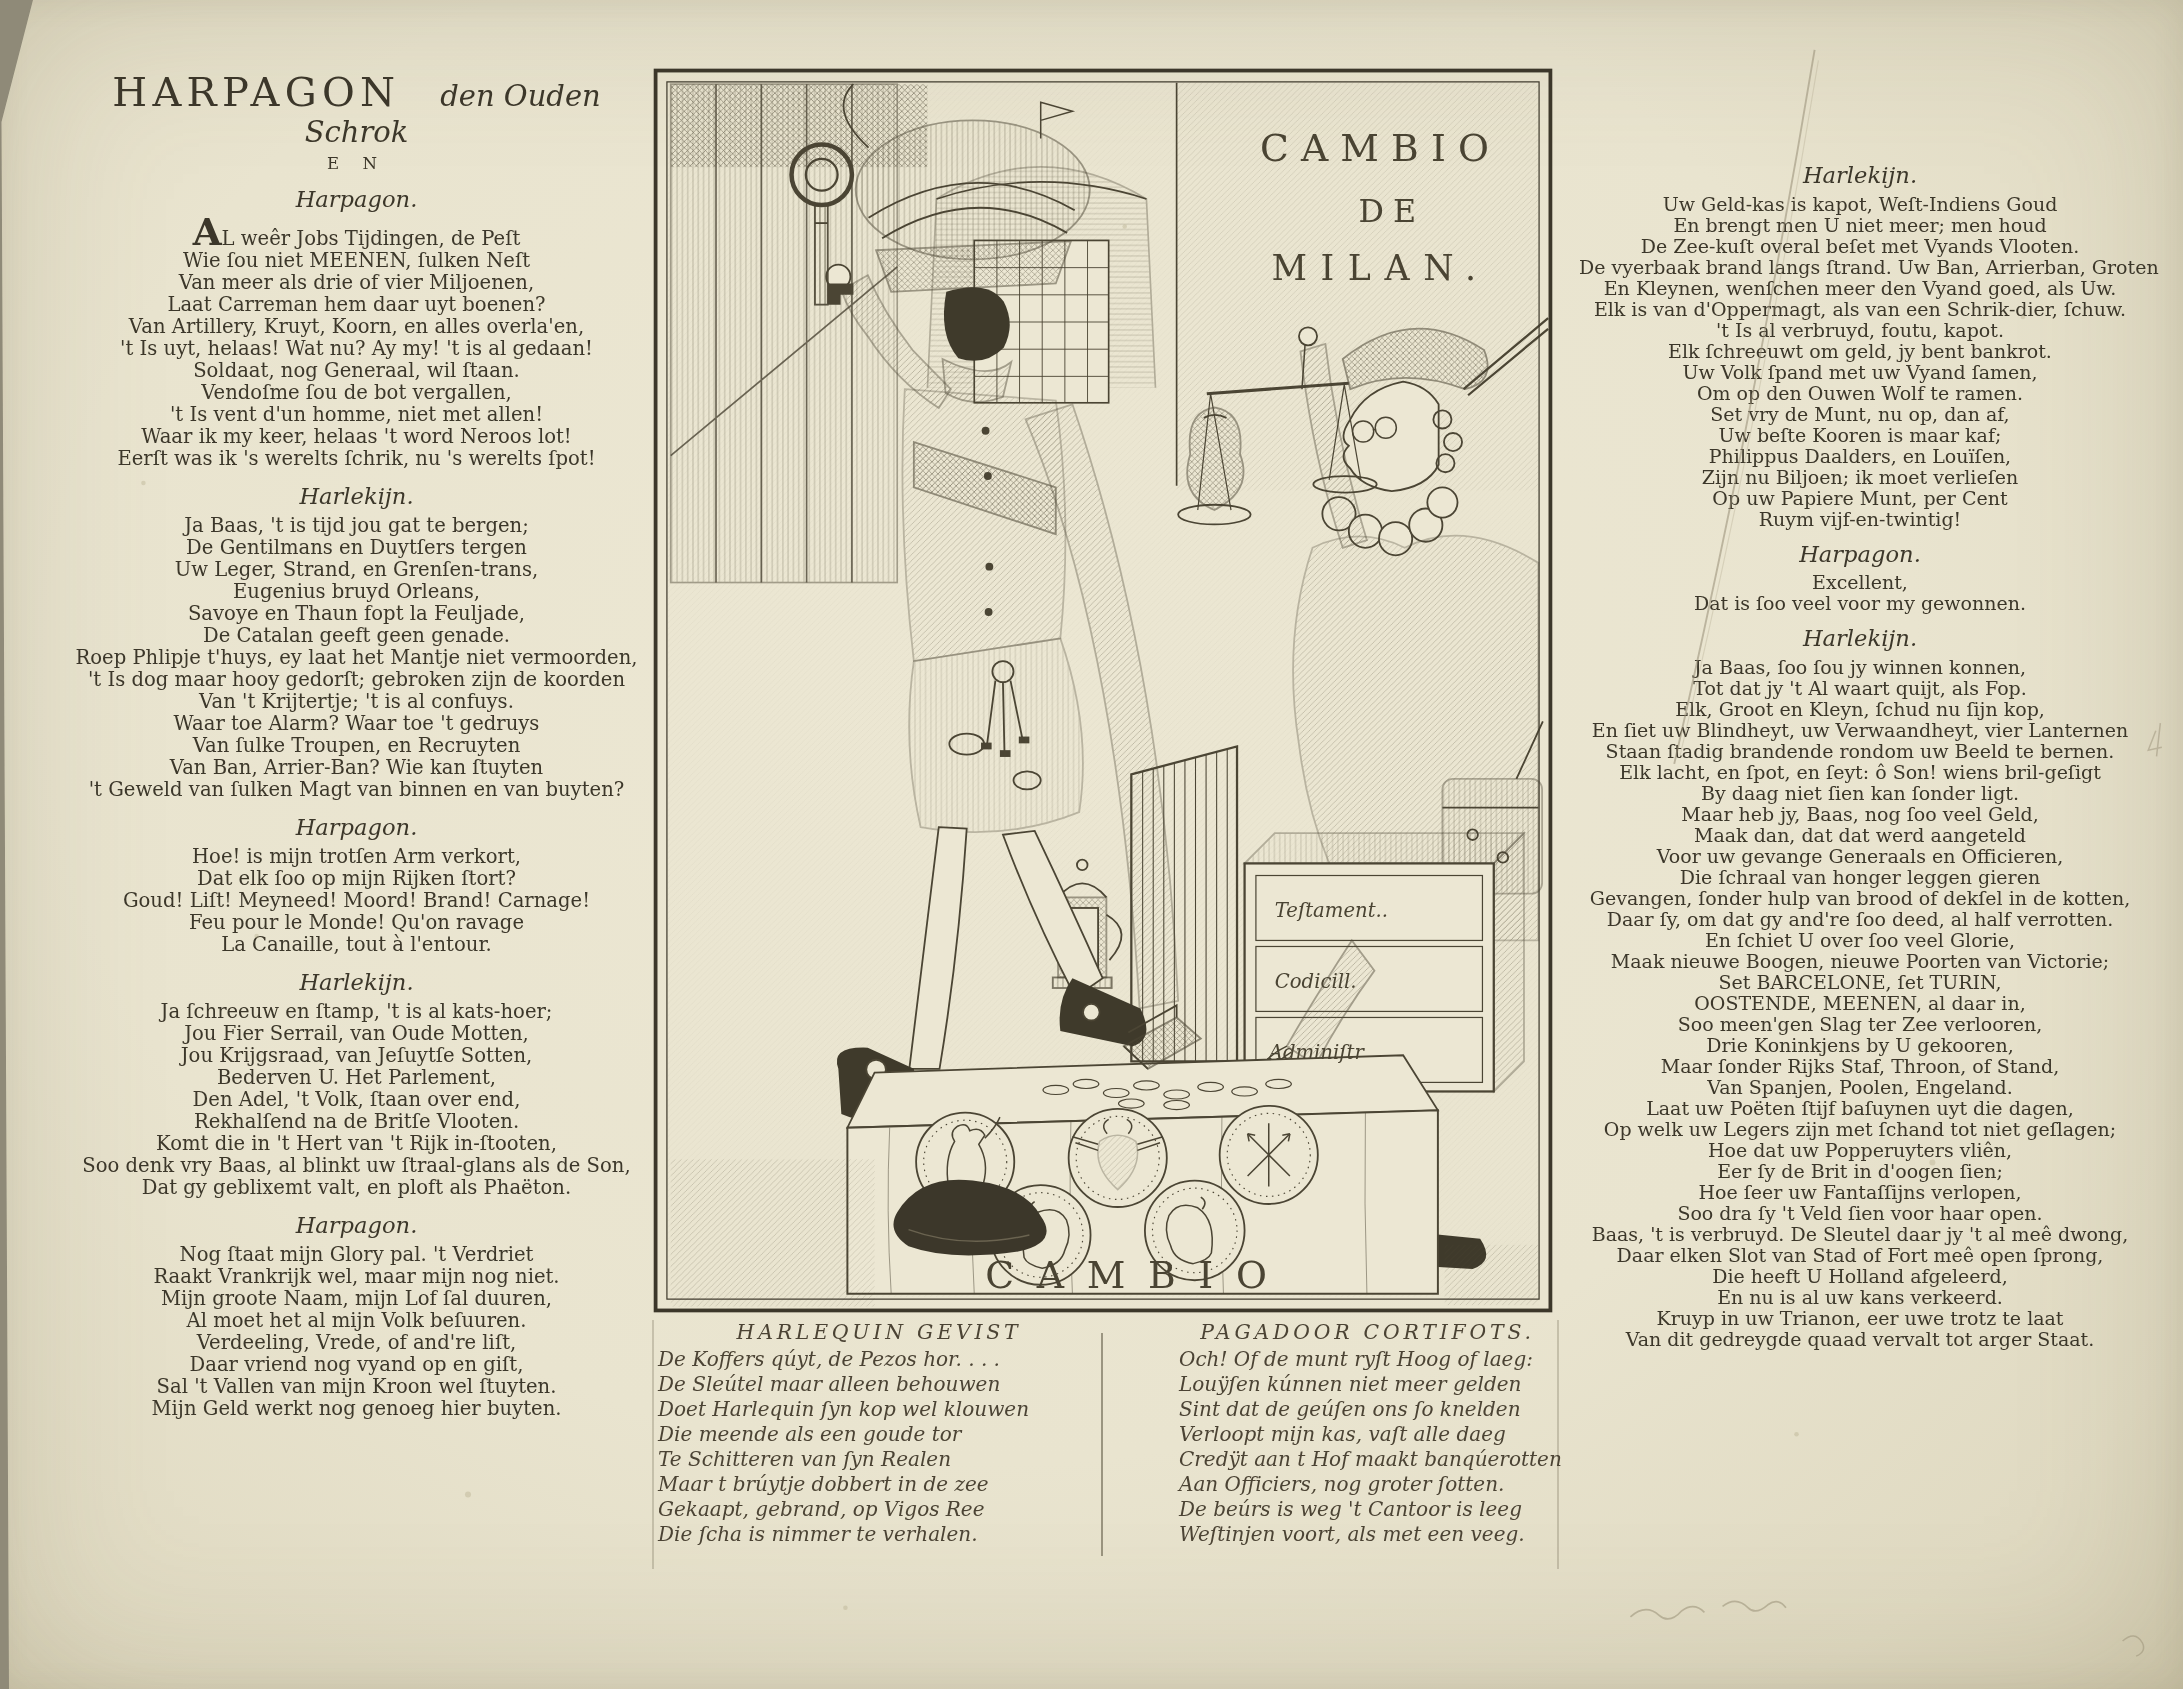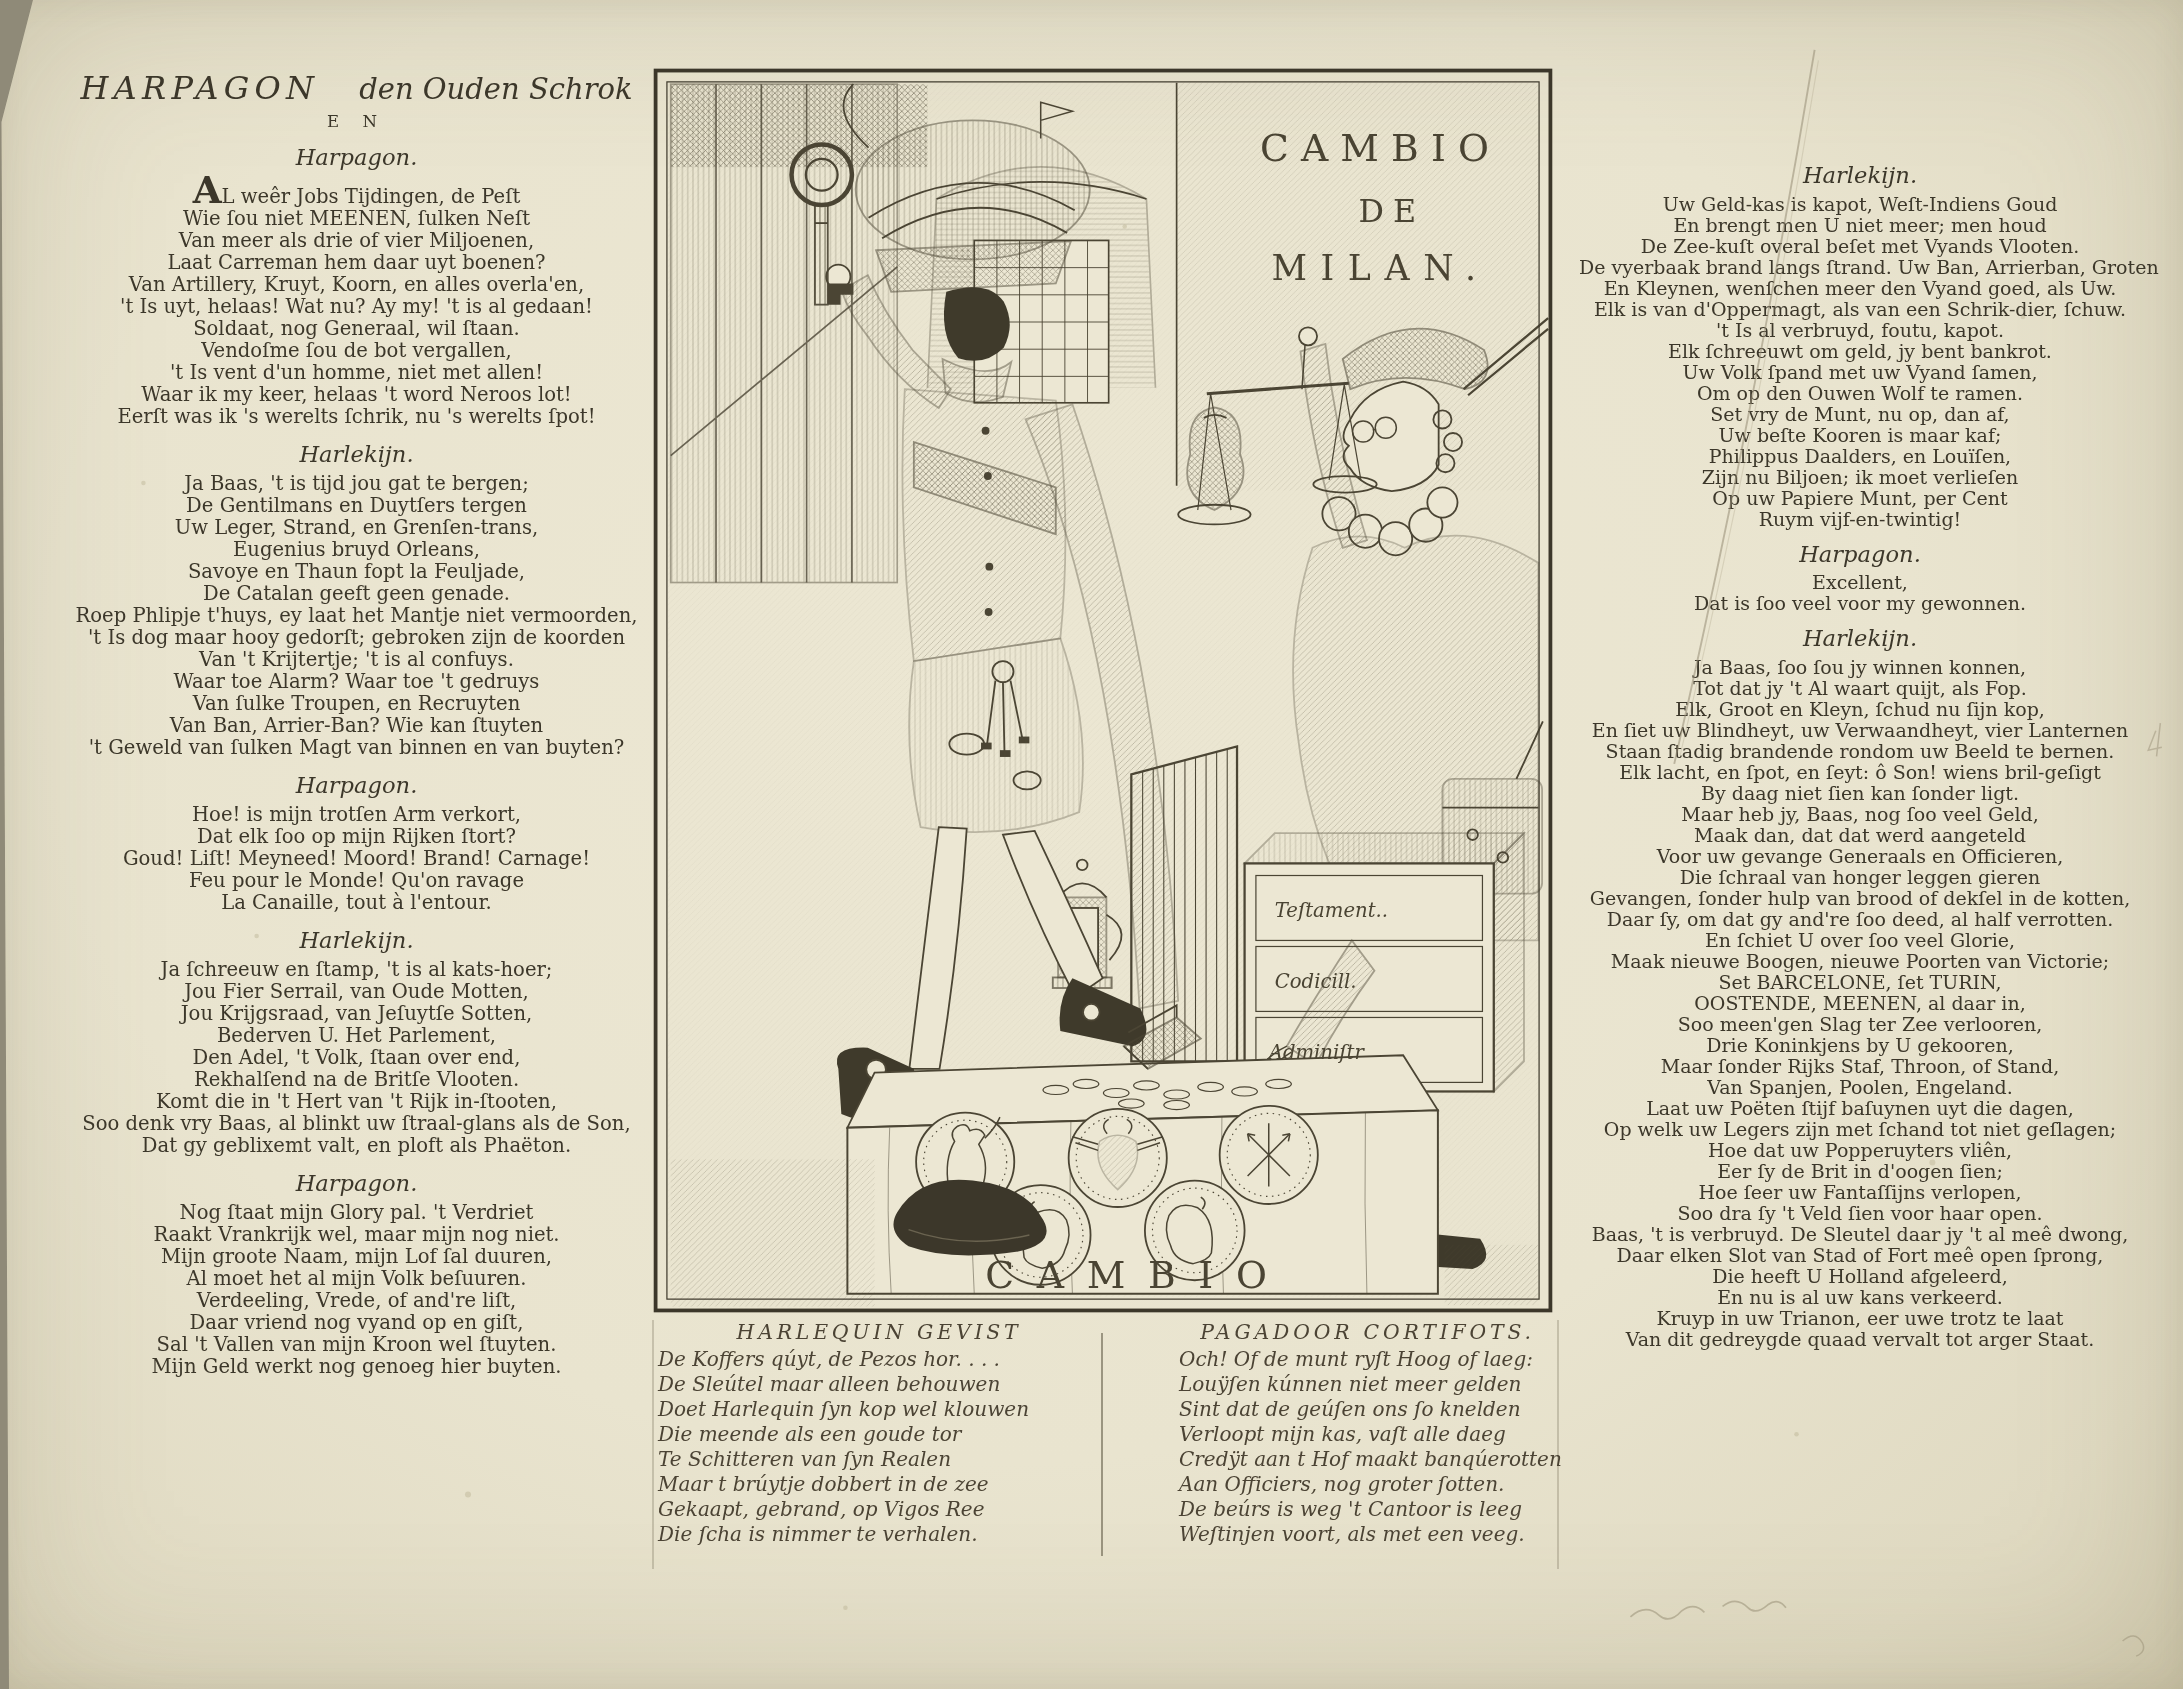--- a/index.html
+++ b/index.html
@@ -19,21 +19,21 @@
     position:absolute;color:#3c372a;text-align:center;
   }
   #col-left{left:69px;top:69px;width:575px;}
   #col-right{left:1579px;top:151px;width:562px;}
   #col-right .vline{font-size:19px;line-height:21px;}
   #col-right .speaker{margin:11.3px 0 5.3px;}
   .vline{font-size:19.6px;line-height:22px;white-space:nowrap;}
   .vline.first-line::first-letter{font-size:1.9em;line-height:.8;font-weight:bold;}
   .speaker{font-style:italic;font-size:22.6px;margin:13px 0 6px;}
   #print-title{margin-bottom:10.6px;}
-  #print-title .t1 .big{font-style:italic;font-size:32px;letter-spacing:5.3px;}
+  #print-title .t1 .big{font-size:40px;letter-spacing:5.3px;}
   #print-title .t1 .rest{font-style:italic;font-size:29px;margin-left:36px;}
   #print-title .t2{font-size:16.6px;letter-spacing:9px;margin:4.5px 0 1.5px;text-align:center;}
   #print-title .t3{margin-top:1.5px;}
   #print-title .t3 .big{font-style:italic;font-size:28px;letter-spacing:9.8px;}
   #print-title .t3 .rest{font-style:italic;font-size:25px;}
   #etching{position:absolute;left:648px;top:63px;width:910px;height:1255px;}
   .caption{position:absolute;color:#4b4334;}
   #caption-left{left:658px;top:1320px;width:442px;}
   #caption-right{left:1179px;top:1320px;width:377px;}
   .cap-title{font-style:italic;font-size:20.4px;letter-spacing:3.8px;text-align:center;margin-bottom:3px;white-space:nowrap;}

